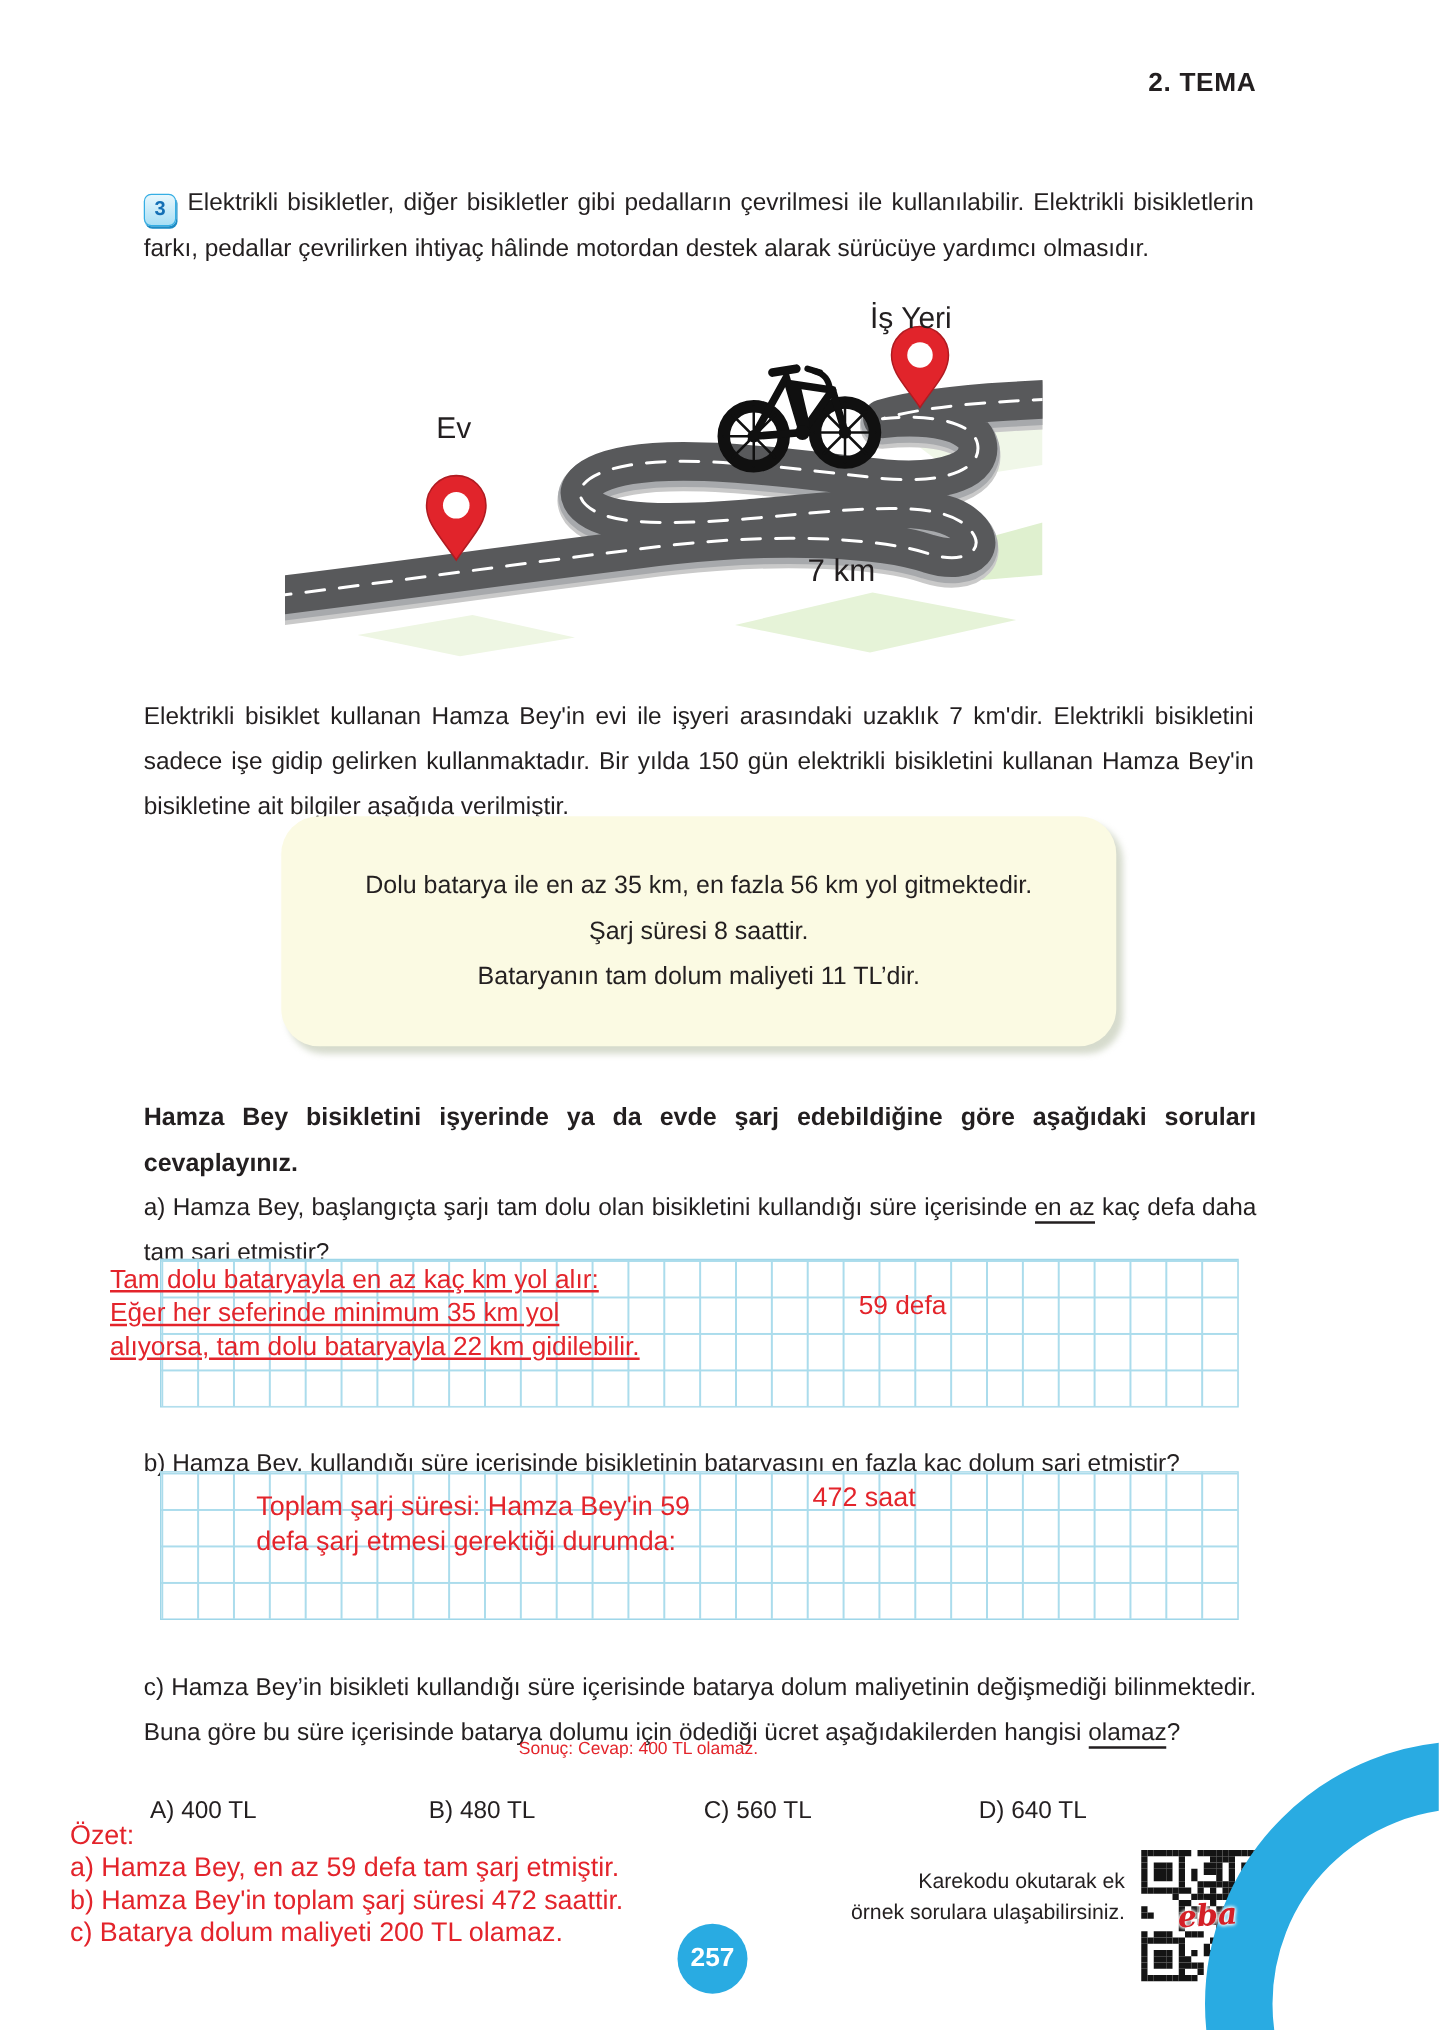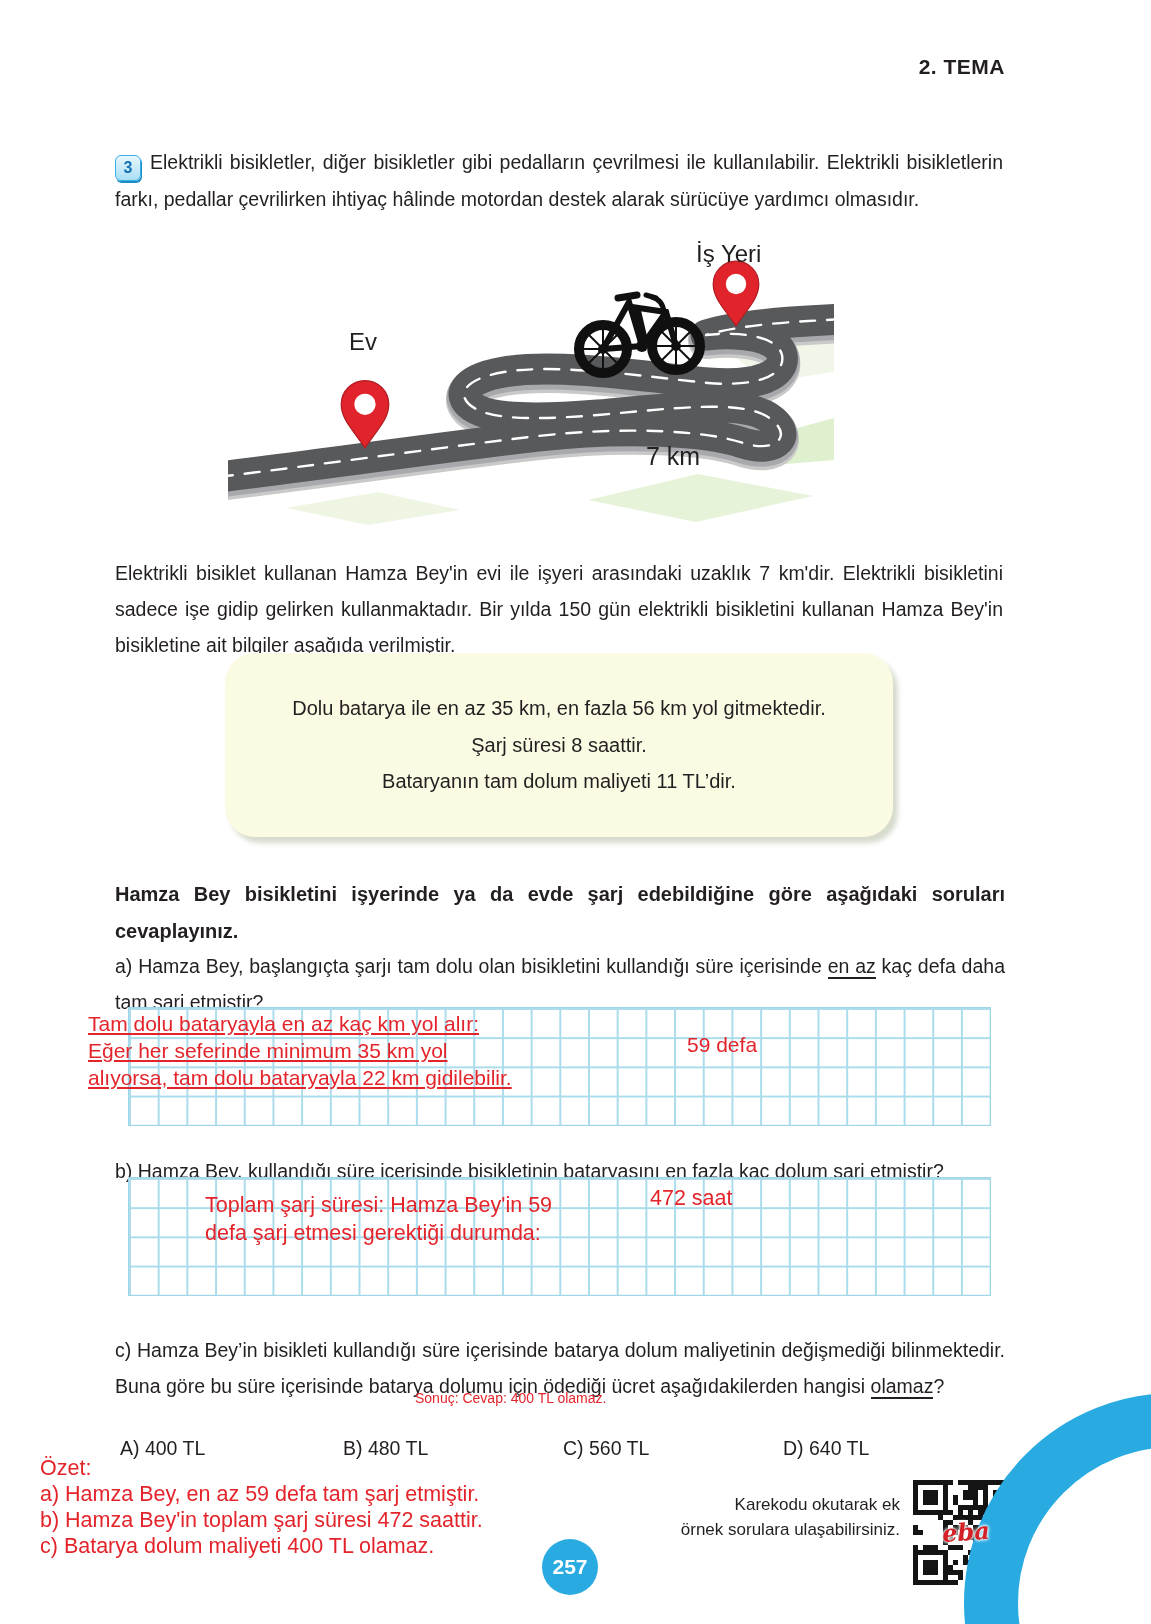--- a/index.html
+++ b/index.html
@@ -71,21 +71,21 @@
   .res-b{left:650px;top:1186px;font-size:21.5px;}
   .res-c{left:415px;top:1390px;font-size:14px;}
 
   
   .choices{left:115px;top:1437px;width:890px;height:26px;font-size:19.5px;}
   .choices span{position:absolute;top:0;}
   .ch0{left:5px;} .ch1{left:228px;} .ch2{left:448px;} .ch3{left:668px;}
 
   
   .summary{left:40px;top:1455px;font-size:21.5px;line-height:26px;}
-  .summary div{margin-bottom:0px;}
+  .summary div{margin-bottom:0px;margin-left:16px;}
 
   
   .pagenum{
     left:542px;top:1539px;width:56px;height:56px;border-radius:50%;
     background:#29abe2;color:#fff;font-weight:bold;font-size:21px;
     display:flex;align-items:center;justify-content:center;
   }
 
   
   .qr-caption{left:600px;top:1492px;width:300px;text-align:right;font-size:17px;line-height:25px;}
@@ -201,21 +201,21 @@
     <span class="ch0">A) 400 TL</span>
     <span class="ch1">B) 480 TL</span>
     <span class="ch2">C) 560 TL</span>
     <span class="ch3">D) 640 TL</span>
   </div>
 
   <div class="abs red summary">
     <div>Özet:</div>
     <div>a) Hamza Bey, en az 59 defa tam şarj etmiştir.</div>
     <div>b) Hamza Bey'in toplam şarj süresi 472 saattir.</div>
-    <div>c) Batarya dolum maliyeti 400 TL olamaz.</div>
+    <div>c) Batarya dolum maliyeti 200 TL olamaz.</div>
   </div>
 
   <div class="abs pagenum">257</div>
 
   <div class="abs qr-caption">
     <div>Karekodu okutarak ek</div>
     <div>örnek sorulara ulaşabilirsiniz.</div>
   </div>
 
   <div class="abs qr" id="qr">

